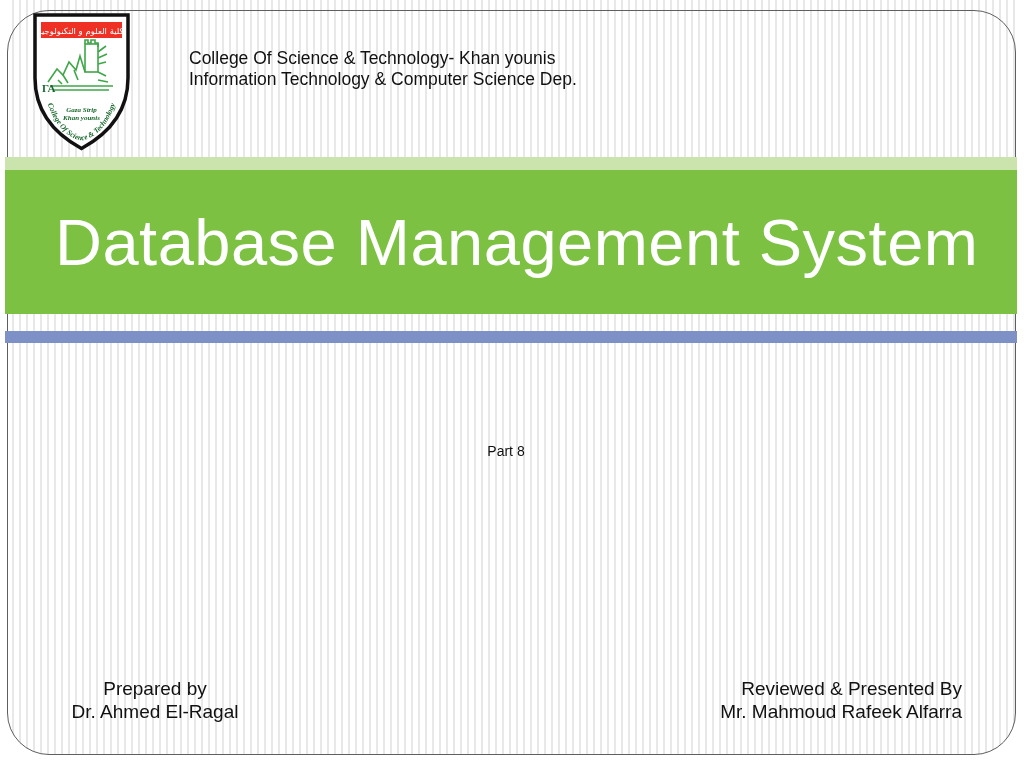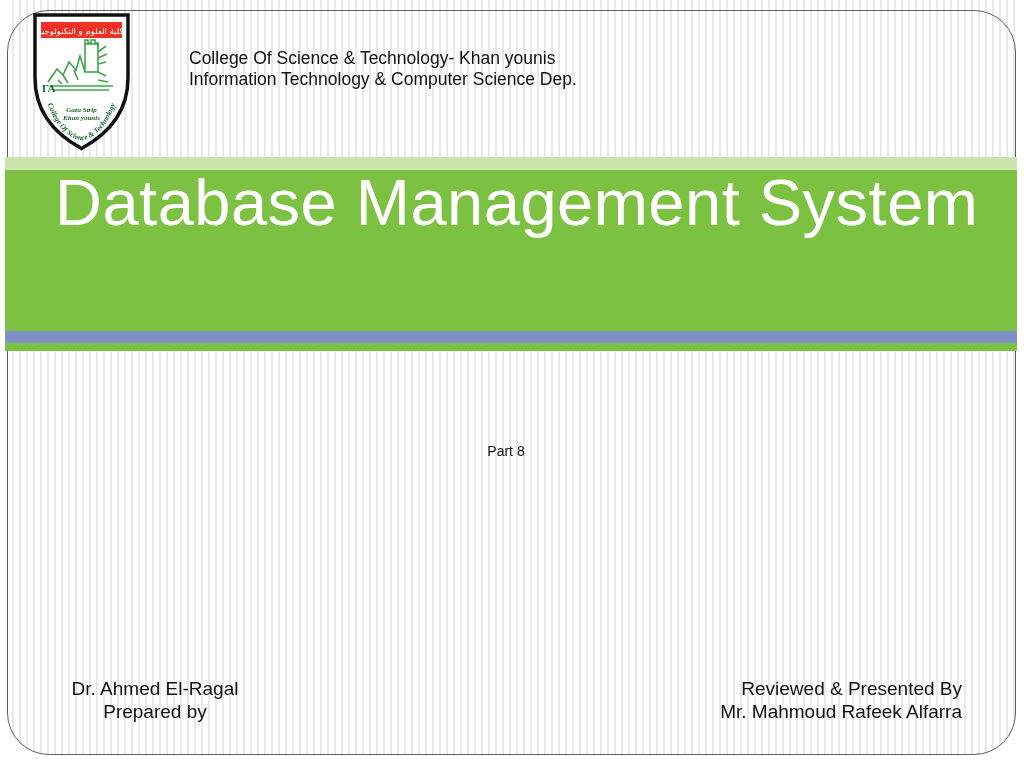--- a/index.html
+++ b/index.html
@@ -21,22 +21,22 @@
   .frame{
     position:absolute;left:7px;top:10px;width:1009px;height:745px;
     border:1.5px solid var(--frame-gray,#5f5f5f);
     border-radius:42px;box-sizing:border-box;background:transparent;
   }
 
   
   .band{position:absolute;left:5px;width:1012px;}
   .band-light{top:157px;height:13px;background:var(--band-light-green,#cbe3ac);}
   .band-main{
-    top:170px;height:181px;background:var(--band-green,#7cc142);
-    display:flex;align-items:flex-start;
+    top:170px;height:144px;background:var(--band-green,#7cc142);
+    display:flex;align-items:center;
   }
   .band-blue{top:331px;height:12px;background:var(--band-blue,#7e91c6);}
 
   .title{
     margin:0;padding:0 0 0 50px;
     color:var(--title-white,#ffffff);
     font-size:65px;font-weight:normal;letter-spacing:0.5px;
     white-space:nowrap;line-height:1;
   }
 
@@ -105,22 +105,22 @@
   <div class="header-text">
     <div>College Of Science &amp; Technology- Khan younis</div>
     <div>Information Technology &amp; Computer Science Dep.</div>
   </div>
 
   <div class="part-text">
     <div>Part 8</div>
   </div>
 
   <div class="footer-left">
+    <div>Prepared by</div>
     <div>Dr. Ahmed El-Ragal</div>
-    <div>Prepared by</div>
   </div>
 
   <div class="footer-right">
     <div>Reviewed &amp; Presented By</div>
     <div>Mr. Mahmoud Rafeek Alfarra</div>
   </div>
 
 </div>
 
 </body></html>

